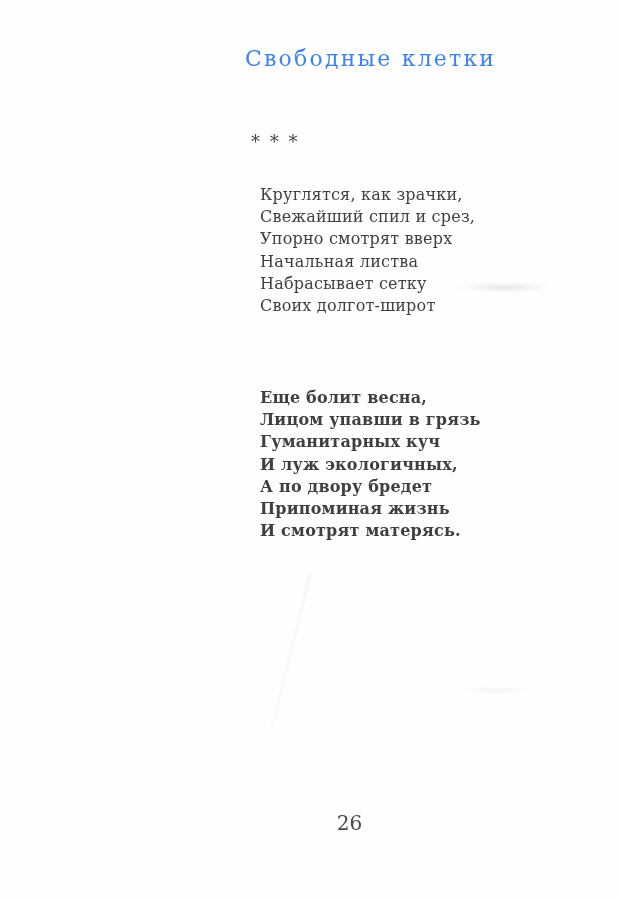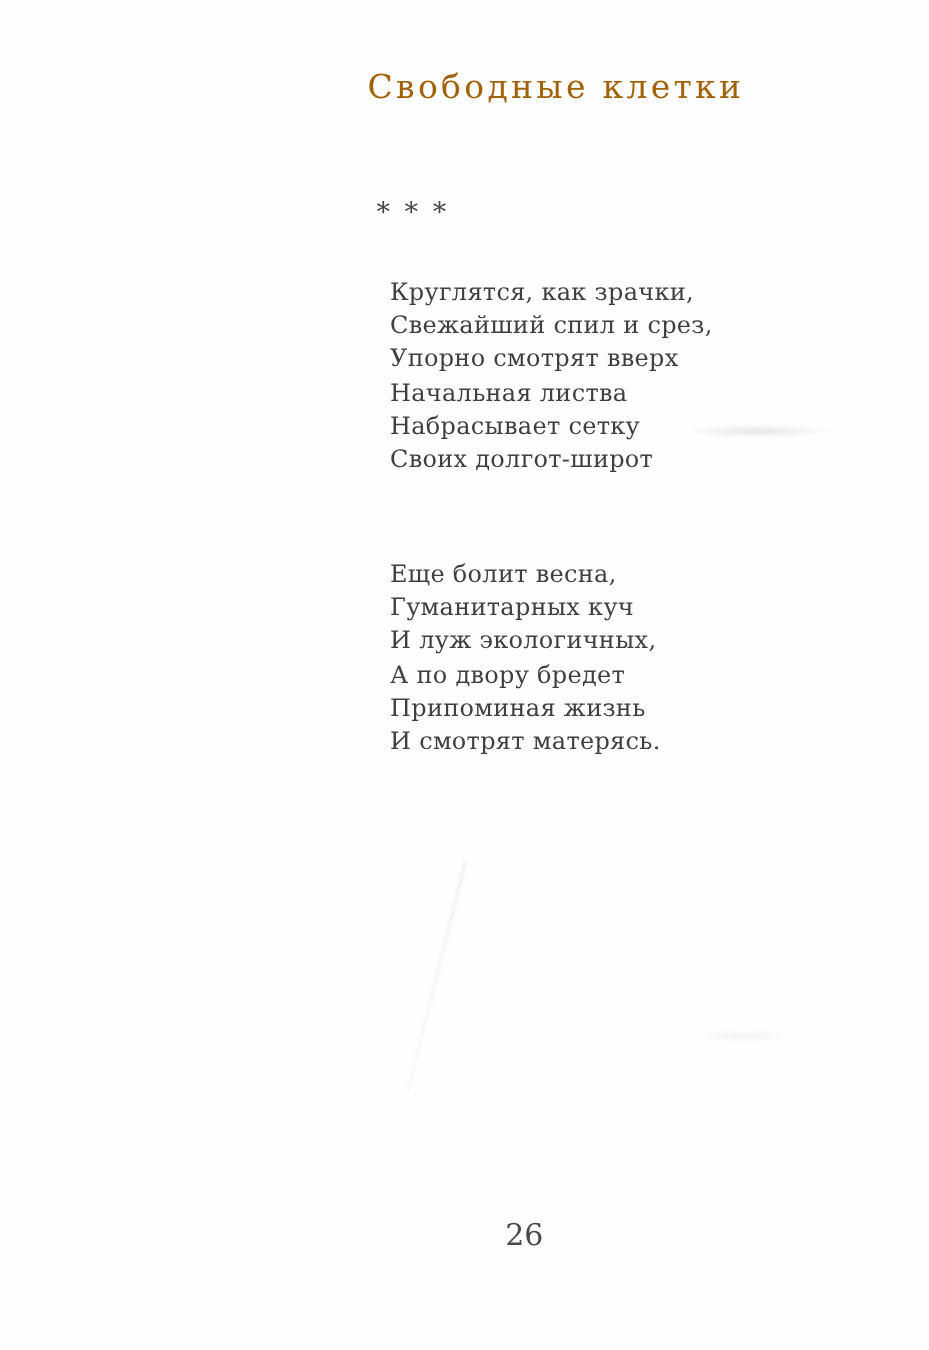--- a/index.html
+++ b/index.html
@@ -18,21 +18,21 @@
     width: 619px;
     height: 900px;
     background: #fefefe;
   }
   .page-title {
     position: absolute;
     left: 245px;
     top: 46px;
     font-size: 22px;
     letter-spacing: 2.2px;
-    color: #a16207;
+    color: #3b82f6;
     white-space: nowrap;
   }
   .section-marker {
     position: absolute;
     left: 251px;
     top: 131px;
     font-size: 18px;
     letter-spacing: 2px;
     color: #454545;
     white-space: nowrap;
@@ -41,21 +41,21 @@
     position: absolute;
     left: 250px;
     font-size: 16px;
     line-height: 22.2px;
     letter-spacing: 0.2px;
     color: #3f3f3f;
     white-space: nowrap;
     margin-left: 10px;
   }
   .stanza-1 { top: 184px; }
-  .stanza-2 { top: 372px; }
+  .stanza-2 { top: 387px; font-weight: bold; }
   .page-number {
     position: absolute;
     left: 0;
     top: 811px;
     width: 699px; 
     text-align: center;
     font-size: 20px;
     color: #4a4a4a;
   }
   
@@ -104,20 +104,21 @@
     <div>Круглятся, как зрачки,</div>
     <div>Свежайший спил и срез,</div>
     <div>Упорно смотрят вверх</div>
     <div>Начальная листва</div>
     <div>Набрасывает сетку</div>
     <div>Своих долгот-широт</div>
   </div>
 
   <div class="stanza stanza-2">
     <div>Еще болит весна,</div>
+    <div>Лицом упавши в грязь</div>
     <div>Гуманитарных куч</div>
     <div>И луж экологичных,</div>
     <div>А по двору бредет</div>
     <div>Припоминая жизнь</div>
     <div>И смотрят матерясь.</div>
   </div>
 
   <div class="page-number">26</div>
 
   <div class="scan-smudge"></div>

